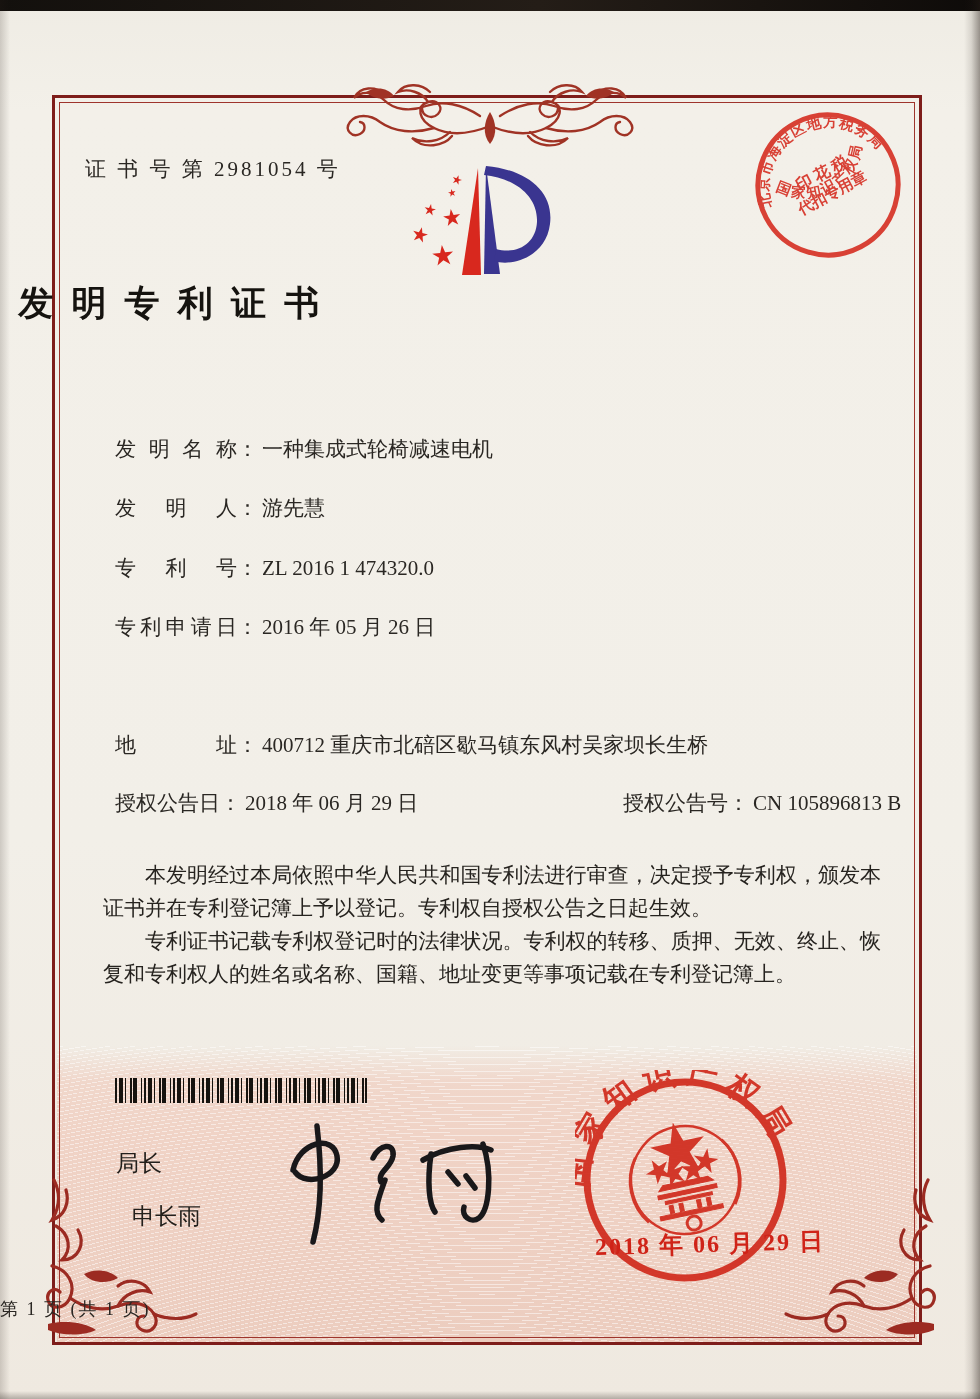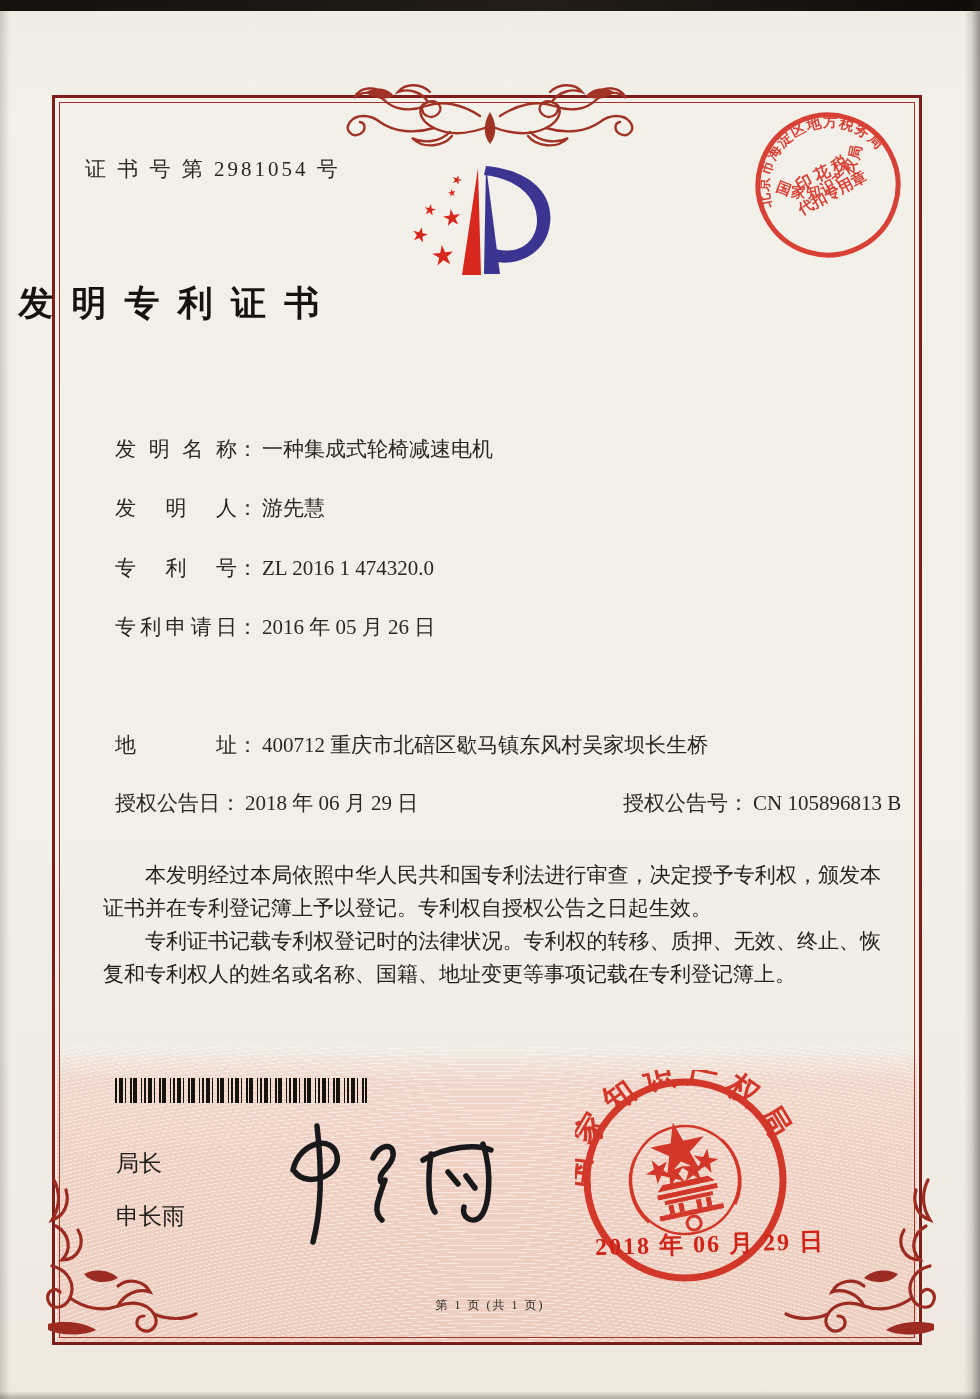--- a/index.html
+++ b/index.html
@@ -53,31 +53,31 @@
       repeating-linear-gradient(90deg,
         #16130f 0 2px, transparent 2px 4px,
         #16130f 4px 8px, transparent 8px 10px,
         #16130f 10px 11px, transparent 11px 15px,
         #16130f 15px 17px, transparent 17px 18px,
         #16130f 18px 22px, transparent 22px 26px,
         #16130f 26px 27px, transparent 27px 29px);
   }
 
   .director{position:absolute;left:116px;top:1148px;font-size:23px;color:#23201c;}
-  .director .name{margin-top:22px;}
+  .director .name{margin-top:22px;margin-left:16px;}
 
   .signature{position:absolute;left:255px;top:1118px;}
 
   .gov-seal{position:absolute;left:575px;top:1070px;}
   .seal-date{
     position:absolute;left:595px;top:1228px;font-size:24px;color:#cf2318;
     letter-spacing:2px;transform:rotate(-1.5deg);white-space:nowrap;font-weight:bold;
   }
 
-  .footer{position:absolute;left:0;top:1297px;width:100%;text-align:center;font-size:12px;letter-spacing:2px;color:#2a2723;}
+  .footer{position:absolute;left:0;top:1297px;width:100%;text-align:left;font-size:18px;letter-spacing:2px;color:#2a2723;}
 
   .tax-stamp{position:absolute;left:733px;top:90px;}
   .logo{position:absolute;left:397px;top:148px;}
   .ornament-top{position:absolute;left:330px;top:76px;}
   .corner-bl{position:absolute;left:44px;top:1178px;}
   .corner-br{position:absolute;left:778px;top:1178px;}
 </style>
 </head>
 <body>
 

